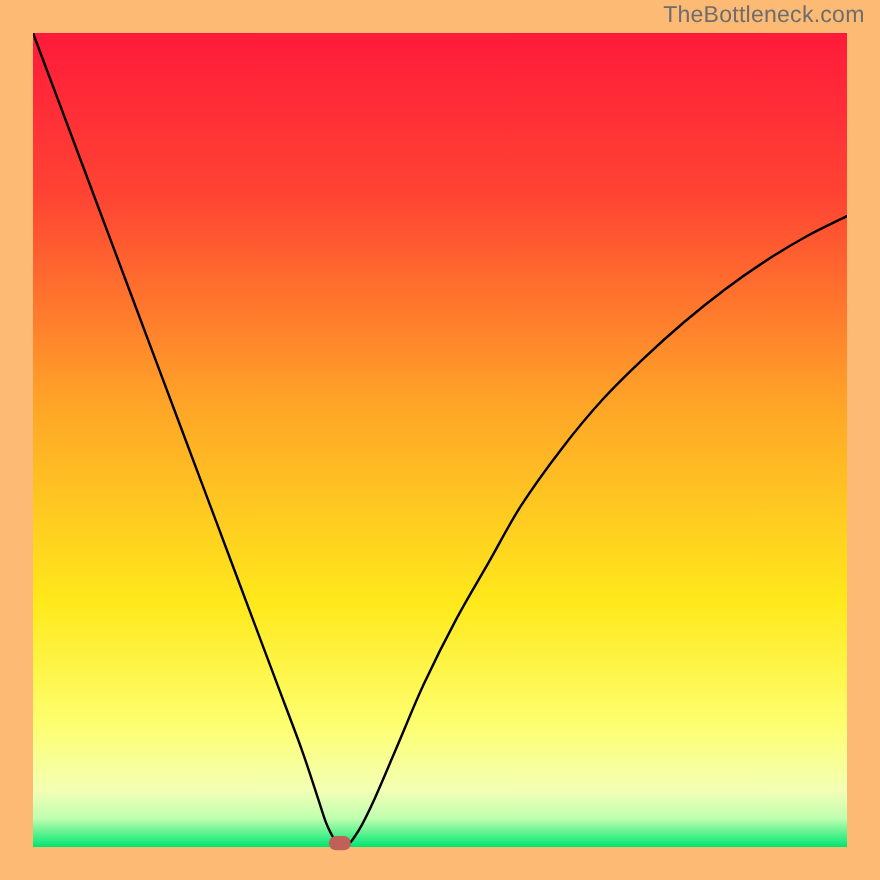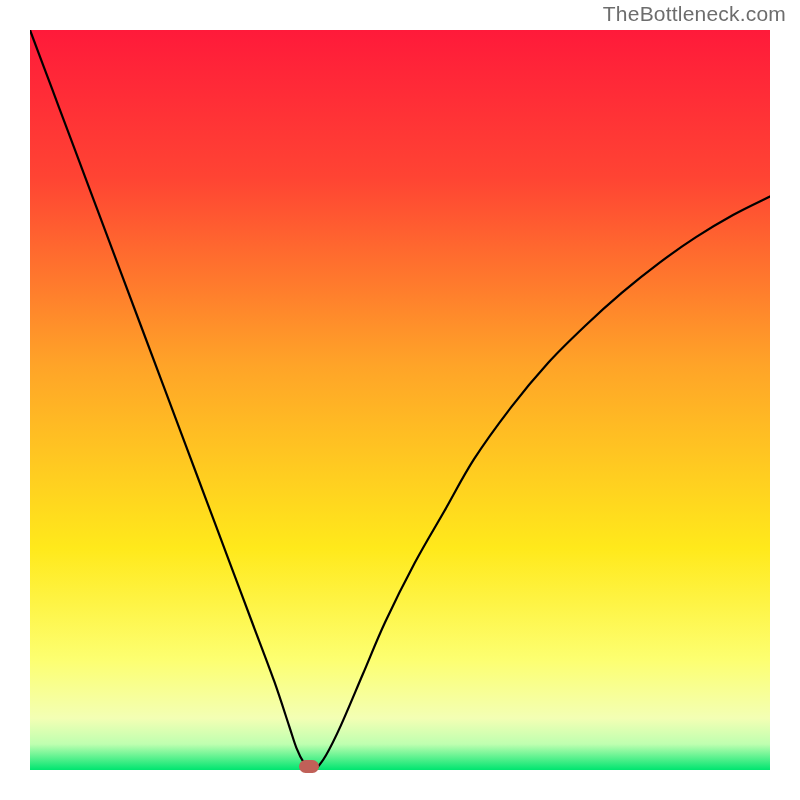--- a/index.html
+++ b/index.html
@@ -10,21 +10,21 @@
     overflow: hidden;
     background: #000;
     font-family: Arial, Helvetica, sans-serif;
   }
   .frame {
     position: absolute;
     top: 0;
     left: 0;
     width: 800px;
     height: 800px;
-    background: #ffffff;
+    background: #fdba74;
     text-align: center;
   }
   .watermark {
     position: absolute;
     top: 2px;
     right: 14px;
     color: #6d6d6d;
     font-size: 21px;
     font-weight: 400;
     letter-spacing: 0.2px;

